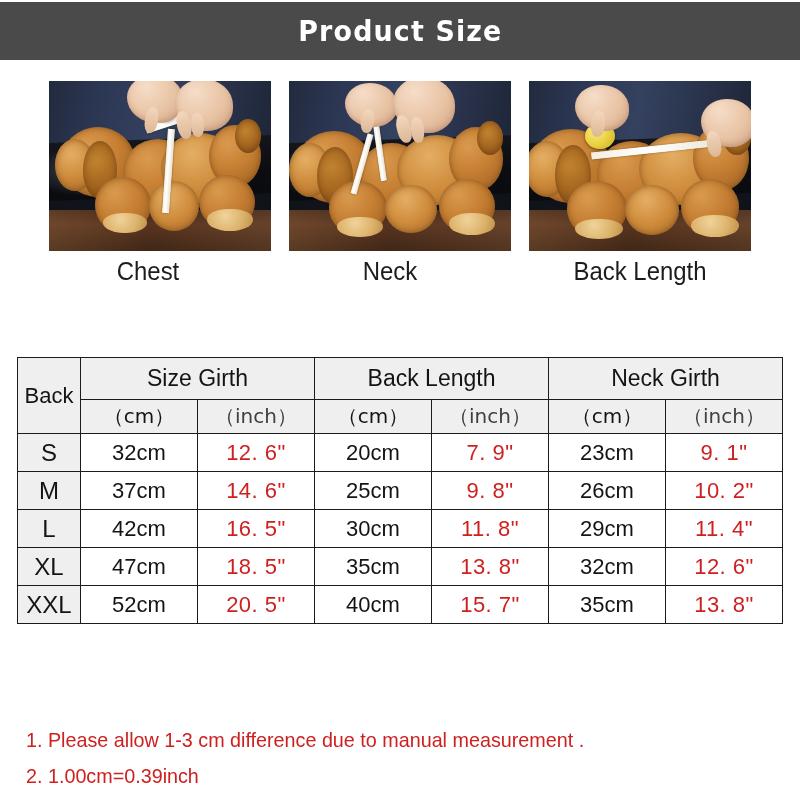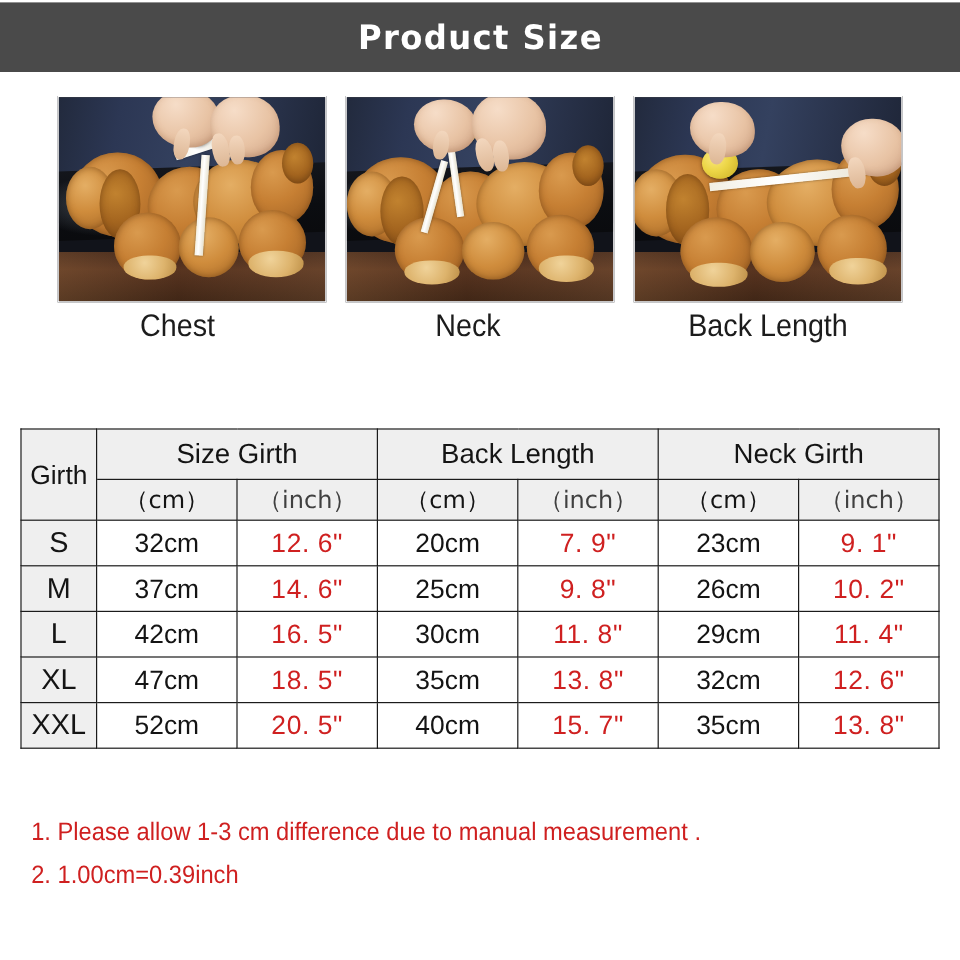--- a/index.html
+++ b/index.html
@@ -205,21 +205,21 @@
     background: #ffffff;
     font-size: 22px;
     color: #cf2020;
     letter-spacing: 0.5px;
   }
 
   
   .notes {
     position: absolute;
     left: 26px;
-    top: 676px;
+    top: 722px;
     width: 760px;
   }
   .note {
     color: #cf2020;
     font-family: "Liberation Sans", sans-serif;
     font-size: 21px;
     line-height: 36px;
     transform: scaleX(0.94);
     transform-origin: left center;
     white-space: nowrap;
@@ -349,21 +349,21 @@
     <col class="col-size">
       <col class="col-data">
       <col class="col-data">
       <col class="col-data">
     <col class="col-data">
       <col class="col-data">
       <col class="col-data">
   </colgroup>
   <thead>
     <tr>
-      <th class="hdr-size" rowspan="2">Girth</th>
+      <th class="hdr-size" rowspan="2">Back</th>
       <th class="hdr-group" colspan="2">Size Girth</th>
       <th class="hdr-group" colspan="2">Back Length</th>
       <th class="hdr-group" colspan="2">Neck Girth</th>
     </tr>
     <tr>
       <th class="hdr-unit">（cm）</th>
       <th class="hdr-unit inch">（inch）</th>
       <th class="hdr-unit">（cm）</th>
       <th class="hdr-unit inch">（inch）</th>
       <th class="hdr-unit">（cm）</th>

